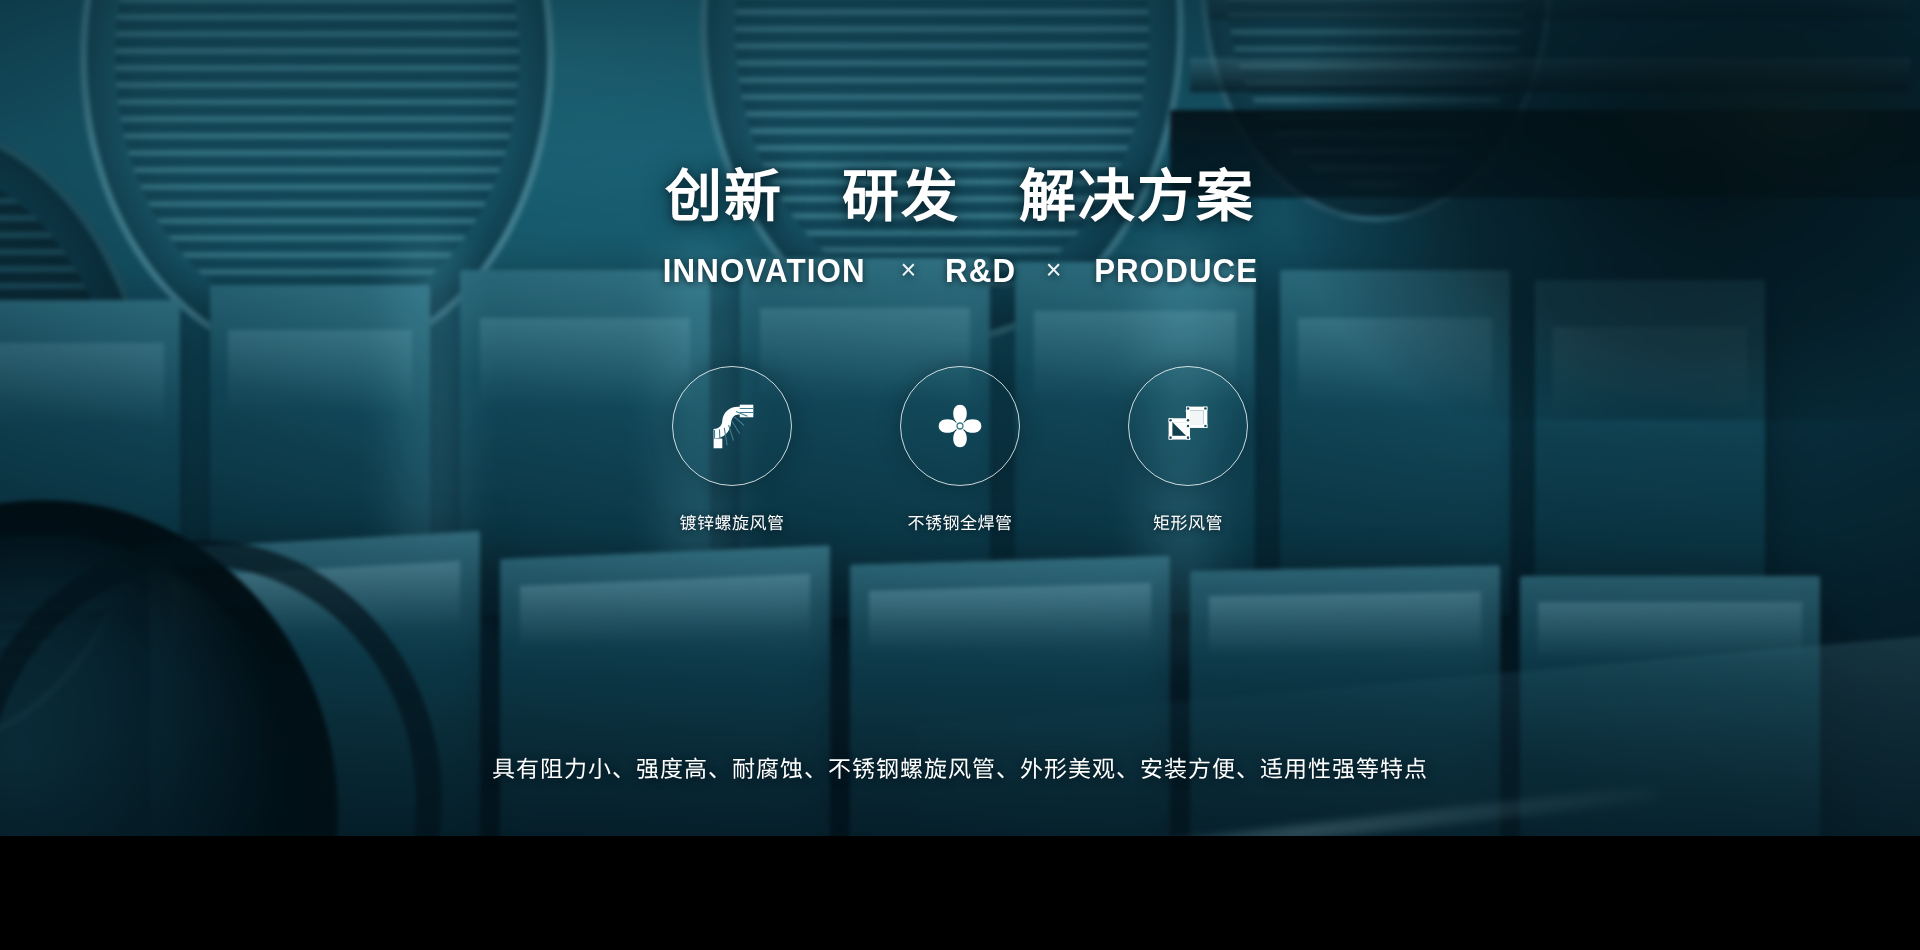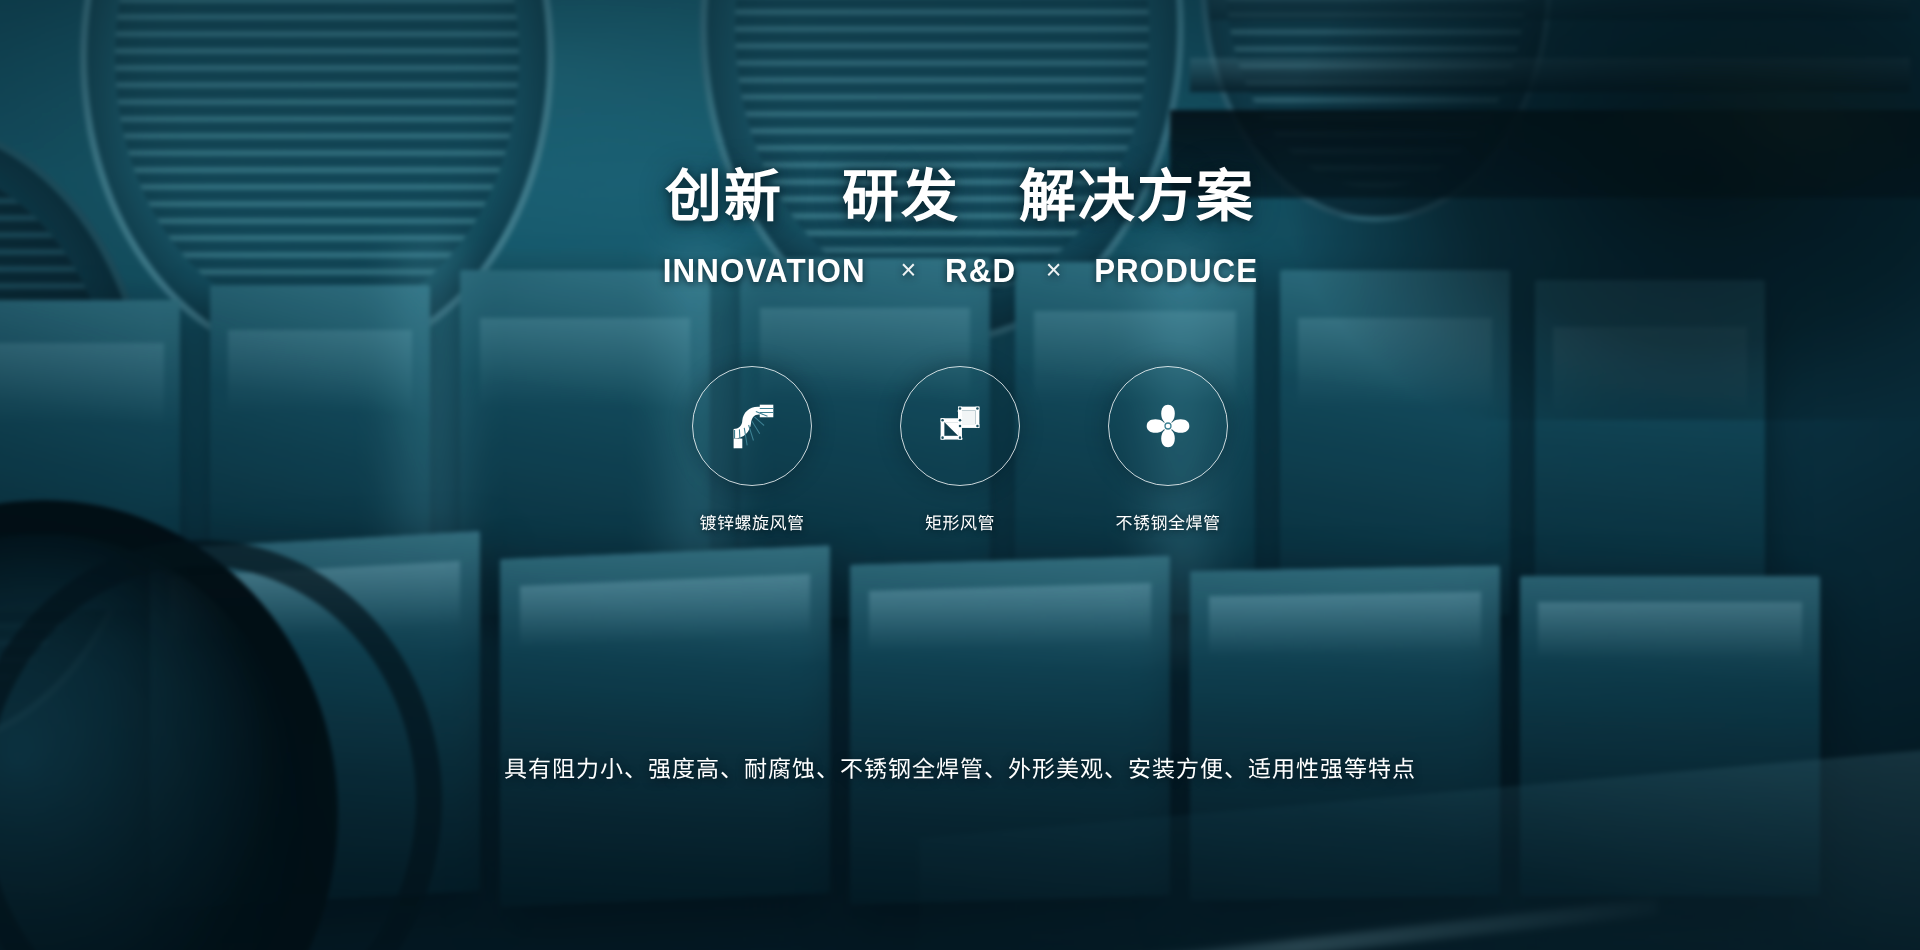--- a/index.html
+++ b/index.html
@@ -9,21 +9,21 @@
     background: #000;
   }
   body {
     font-family: "Liberation Sans", "DejaVu Sans", sans-serif;
   }
 
   
   .banner {
     position: relative;
     width: 1920px;
-    height: 950px;
+    height: 836px;
     overflow: hidden;
     background: #0d2a33;
     user-select: none;
   }
 
   
   .bg-photo {
     position: absolute;
     inset: -60px;
     overflow: hidden;
@@ -237,21 +237,21 @@
     font-size: 27px;
     font-weight: 300;
     opacity: .92;
   }
 
   
   .icon-row {
     margin-top: 76px;
     display: flex;
     align-items: flex-start;
-    gap: 24px;
+    gap: 44px;
   }
   .icon-item {
     width: 184px;
     display: flex;
     flex-direction: column;
     align-items: center;
     cursor: pointer;
   }
   .icon-circle {
     width: 118px;
@@ -359,20 +359,34 @@
               <path d="M14 36v19M19 35.5l1 19M24 34l3 18M28.5 31l5 16M32 27l8 13M34.5 22.5l10 9M36 17l12 5"></path>
               <path d="M40 14h14M40 18h14"></path>
             </g>
             <path d="M13 45h9v10h-9z"></path>
           </svg>
         </div>
         <div class="icon-label">镀锌螺旋风管</div>
       </div>
 
 
+
+      <div class="icon-item">
+        <div class="icon-circle">
+          <svg viewBox="0 0 64 64" fill="#ffffff">
+            <path d="M32 29c-4 0-7-4-7-10s3-9 7-9 7 3 7 9-3 10-7 10z"></path>
+            <path d="M35 32c0-4 4-7 10-7s9 3 9 7-3 7-9 7-10-3-10-7z"></path>
+            <path d="M32 35c4 0 7 4 7 10s-3 9-7 9-7-3-7-9 3-10 7-10z"></path>
+            <path d="M29 32c0 4-4 7-10 7s-9-3-9-7 3-7 9-7 10 3 10 7z"></path>
+            <circle cx="32" cy="32" r="5.2"></circle>
+            <circle cx="32" cy="32" r="3.1" fill="none" stroke="#3b7f91" stroke-width="1.3"></circle>
+          </svg>
+        </div>
+        <div class="icon-label">不锈钢全焊管</div>
+      </div>
 
       <div class="icon-item">
         <div class="icon-circle">
           <svg viewBox="0 0 64 64">
             <g fill="#ffffff">
               <path d="M30 12h22v4H30z"></path>
               <path d="M48 12h4v22h-4z"></path>
               <path d="M30 30h22v4H30z"></path>
               <path d="M30 12h4v22h-4z"></path>
             </g>
@@ -397,31 +411,17 @@
               <circle cx="14" cy="26" r="1.3"></circle>
                 <circle cx="32" cy="26" r="1.3"></circle>
               <circle cx="32" cy="44" r="1.3"></circle>
                 <circle cx="14" cy="44" r="1.3"></circle>
             </g>
           </svg>
         </div>
         <div class="icon-label">矩形风管</div>
       </div>
 
-      <div class="icon-item">
-        <div class="icon-circle">
-          <svg viewBox="0 0 64 64" fill="#ffffff">
-            <path d="M32 29c-4 0-7-4-7-10s3-9 7-9 7 3 7 9-3 10-7 10z"></path>
-            <path d="M35 32c0-4 4-7 10-7s9 3 9 7-3 7-9 7-10-3-10-7z"></path>
-            <path d="M32 35c4 0 7 4 7 10s-3 9-7 9-7-3-7-9 3-10 7-10z"></path>
-            <path d="M29 32c0 4-4 7-10 7s-9-3-9-7 3-7 9-7 10 3 10 7z"></path>
-            <circle cx="32" cy="32" r="5.2"></circle>
-            <circle cx="32" cy="32" r="3.1" fill="none" stroke="#3b7f91" stroke-width="1.3"></circle>
-          </svg>
-        </div>
-        <div class="icon-label">不锈钢全焊管</div>
-      </div>
-
     </div>
 
-    <div class="caption">具有阻力小、强度高、耐腐蚀、不锈钢全焊管、外形美观、安装方便、适用性强等特点</div>
+    <div class="caption">具有阻力小、强度高、耐腐蚀、不锈钢螺旋风管、外形美观、安装方便、适用性强等特点</div>
   </div>
 </div>
 
 </body></html>

